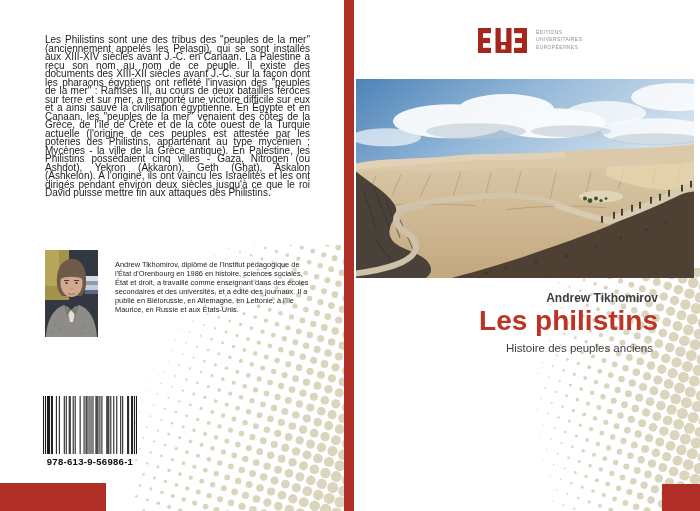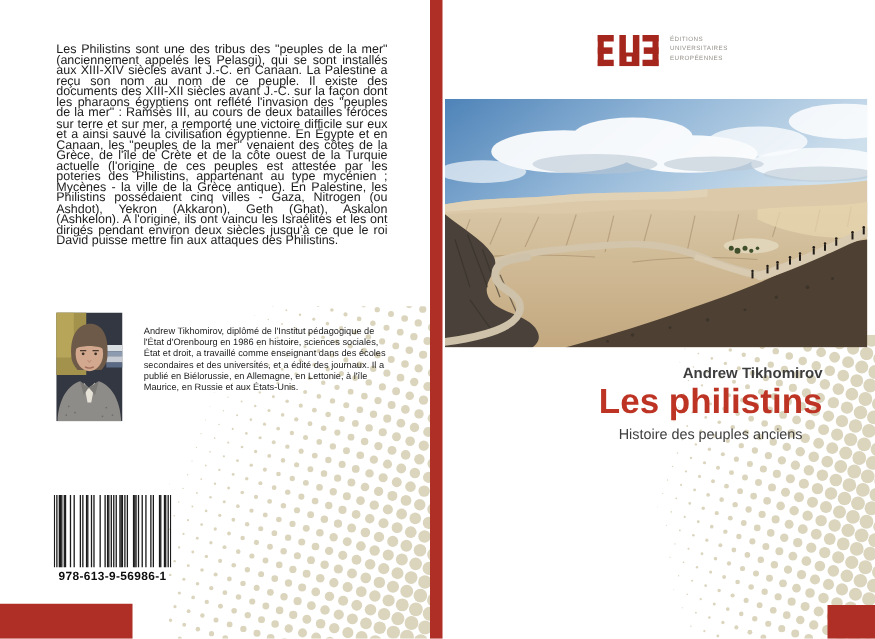--- a/index.html
+++ b/index.html
@@ -32,21 +32,21 @@
   .logo-mark{left:478px;top:28px;width:49px;height:25px;z-index:2;}
   .logo-mark svg{display:block;width:100%;height:100%;}
   .logo-text{left:536px;top:29px;font-size:5px;line-height:7.4px;
              letter-spacing:0.35px;color:#95918a;z-index:2;}
   .photo{left:356px;top:79px;width:338px;height:199px;z-index:2;overflow:hidden;}
   .photo svg{display:block;width:100%;height:100%;}
   .title-block{left:380px;top:291px;width:278px;text-align:right;z-index:2;}
   .author-name{font-size:12px;font-weight:600;color:#3d3d3d;margin:0 0 4px 0;}
   .book-title{font-size:28px;line-height:23px;font-weight:700;
               color:var(--title-red);margin:0;}
-  .book-subtitle{font-size:11.5px;color:#3d3d3d;margin:10px 16px 0 0;}
+  .book-subtitle{font-size:11.5px;color:#3d3d3d;margin:10px 5px 0 0;}
   .red-sq-br{left:662px;top:484px;width:38px;height:27px;background:var(--red);z-index:3;}
 
   .halftone{z-index:1;}
   #halftone-left{left:135px;top:245px;width:210px;height:266px;}
   #halftone-right{left:480px;top:268px;width:220px;height:243px;}
 </style>
 </head>
 <body>
 
 <div class="cover">

